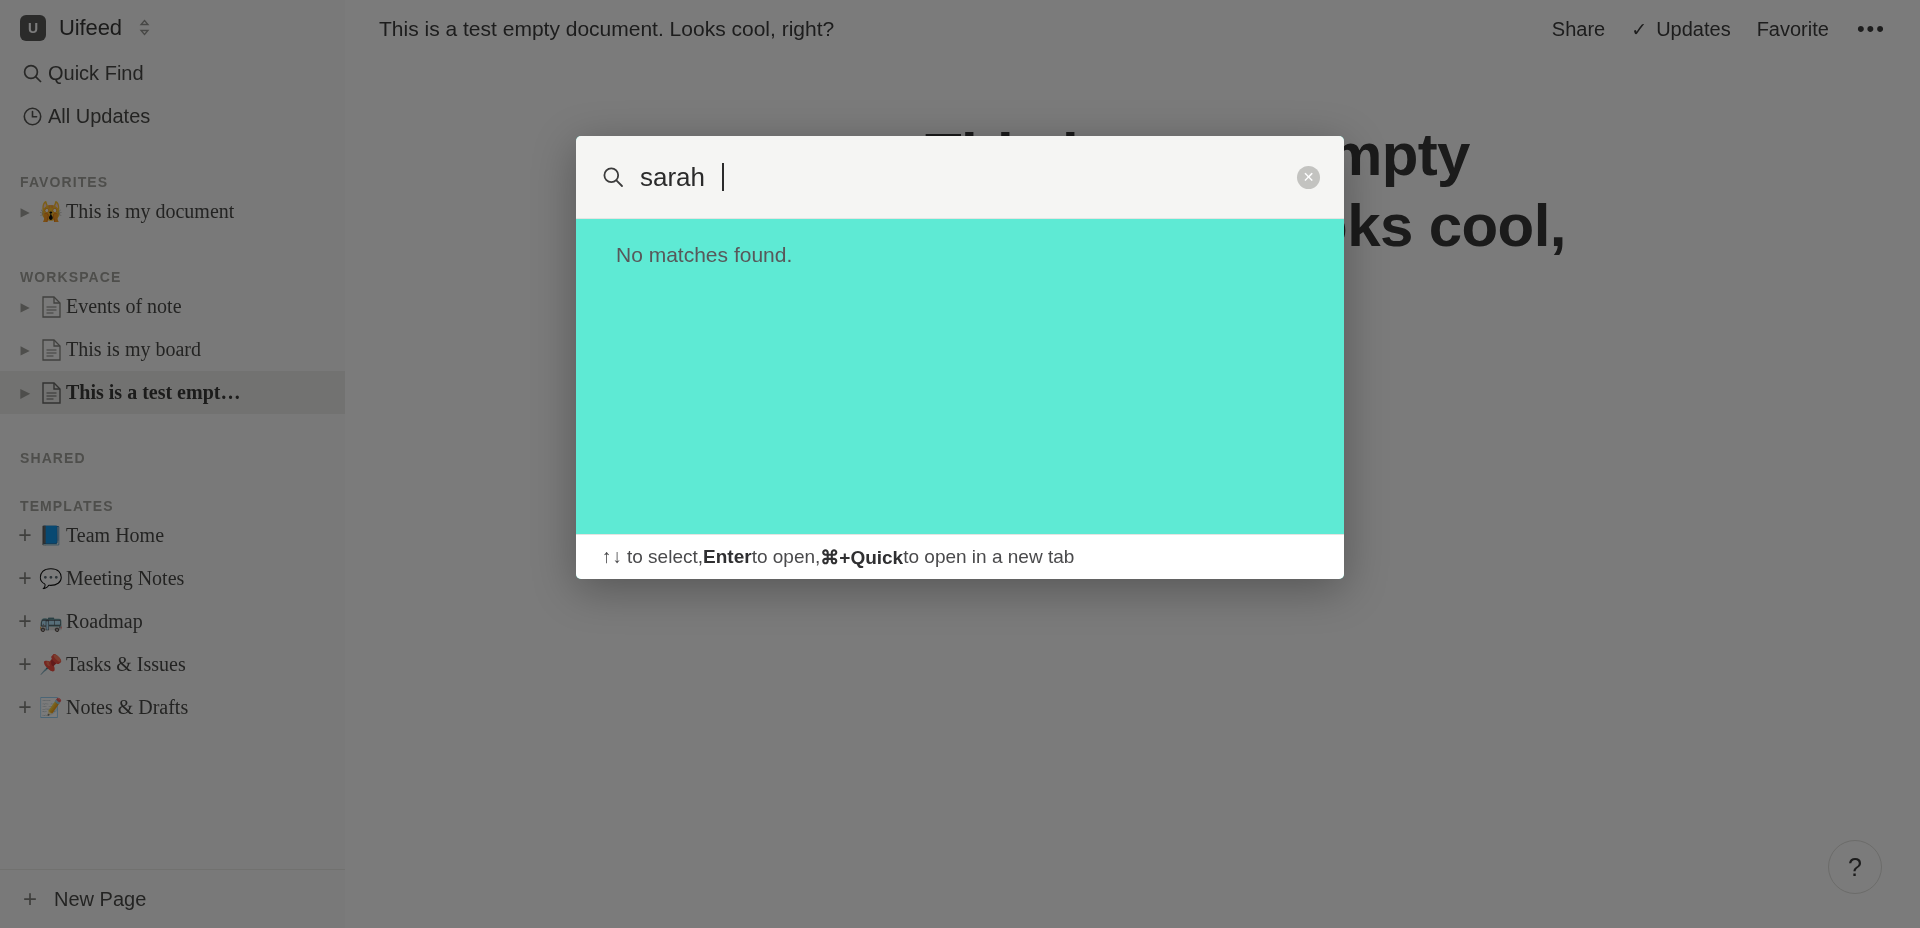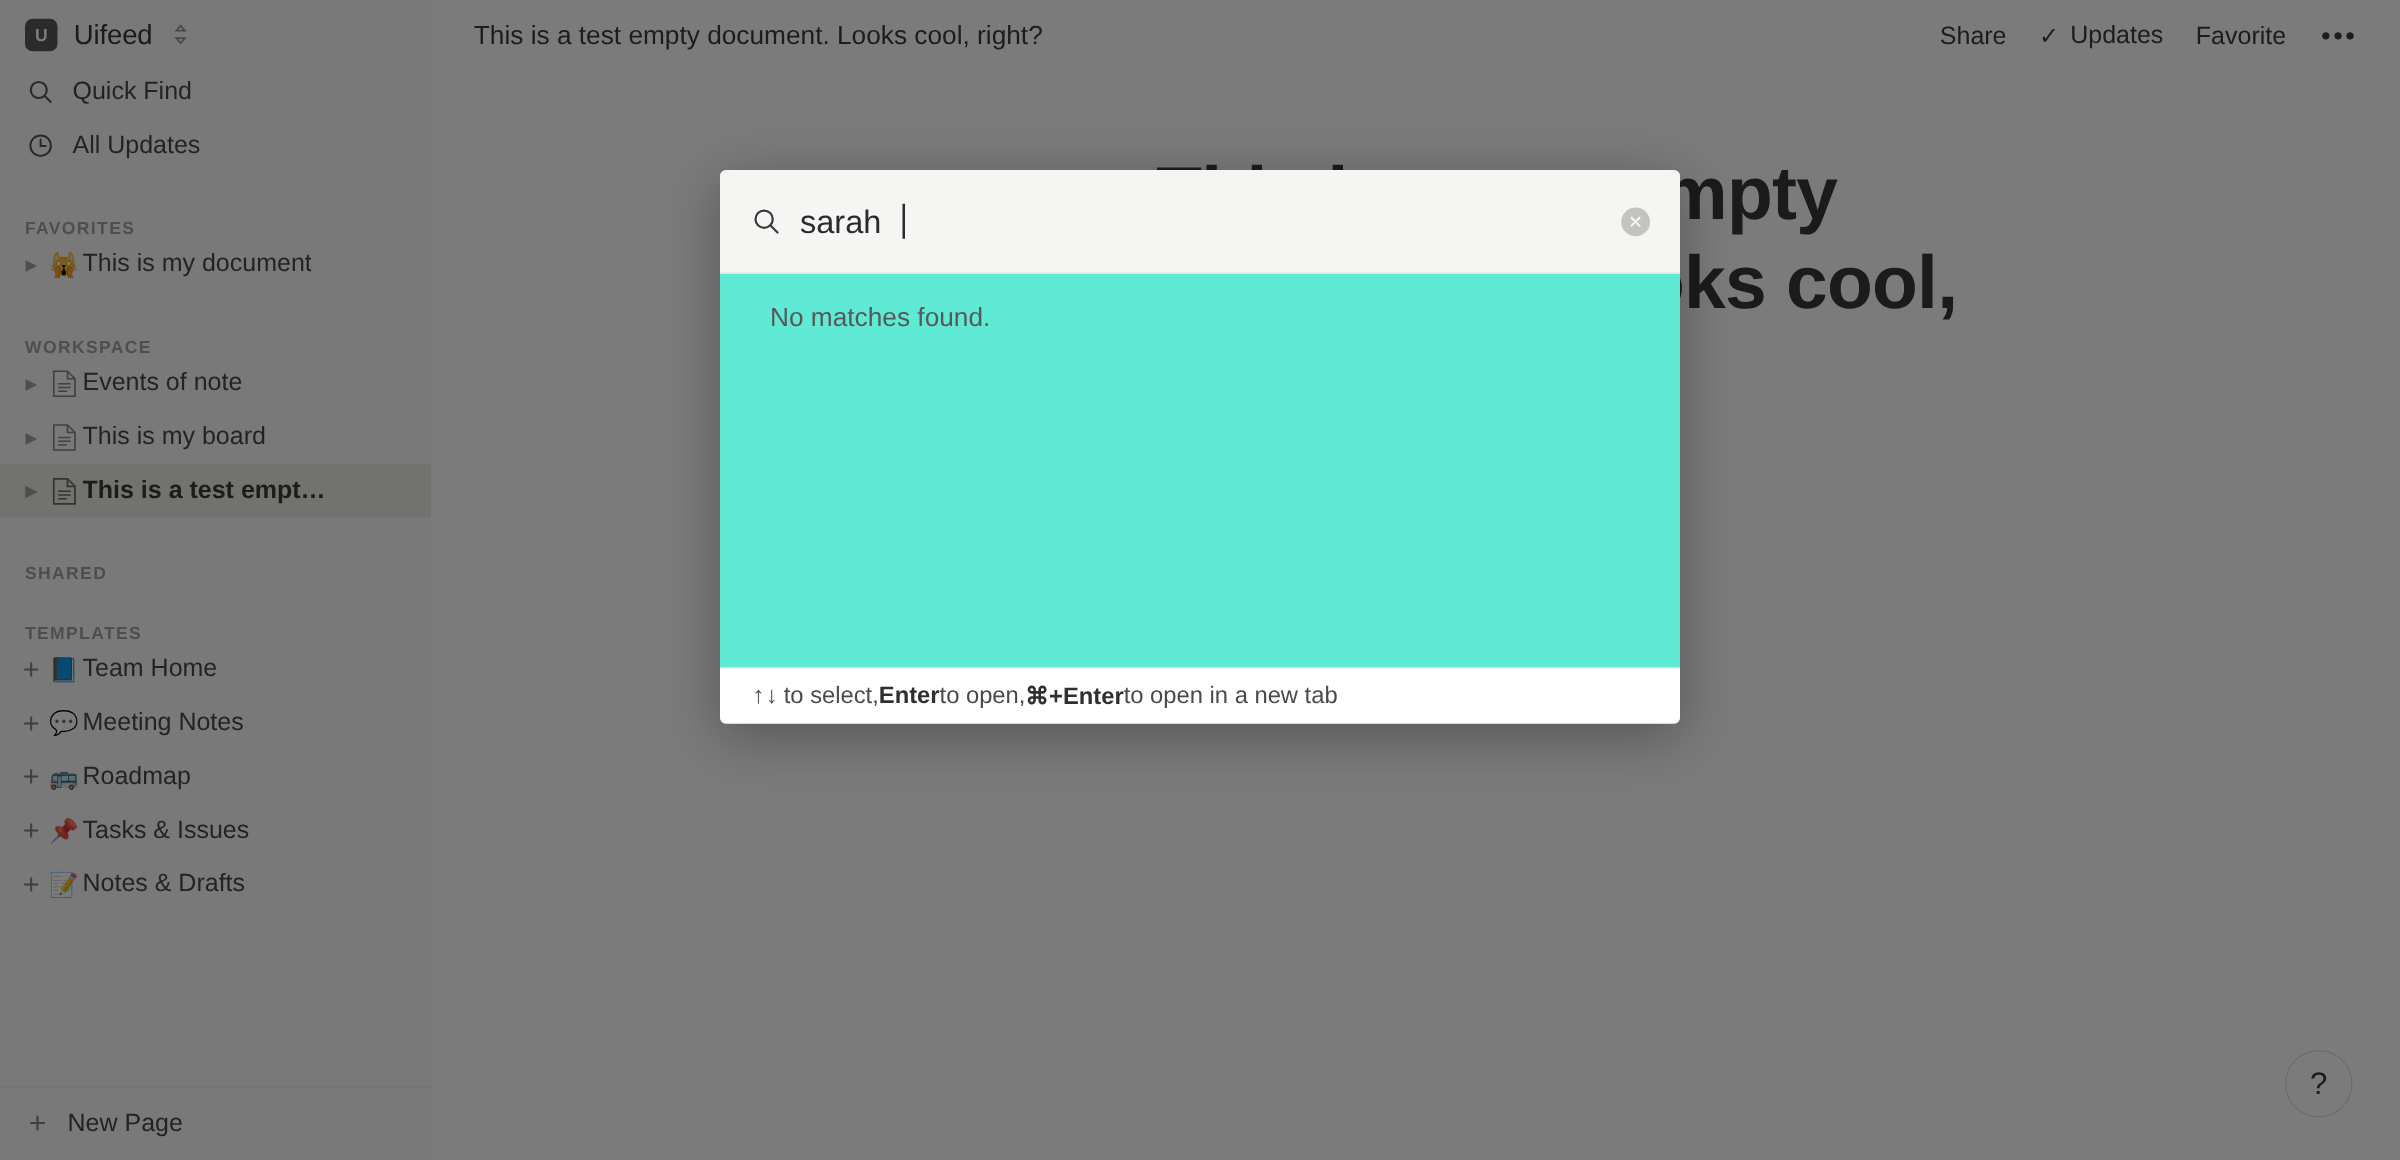--- a/index.html
+++ b/index.html
@@ -28,21 +28,21 @@
     width:26px; height:26px; border-radius:6px;
     background:#4f4f4d; color:#fff;
     font-size:14px; font-weight:700;
     display:flex; align-items:center; justify-content:center;
     flex:0 0 26px;
   }
   .ws-name { font-size:22px; color:#2c2c2b; letter-spacing:-0.1px; }
   .ws-chev { font-size:13px; color:#8d8d89; margin-left:4px; line-height:1; }
 
   .sb-row {
-    display:flex; align-items:center; gap:14px;
+    display:flex; align-items:center; gap:4px;
     height:43px; padding:0 18px 0 20px;
     font-size:20px; color:#3d3d3b;
     white-space:nowrap;
   }
   .sb-row .ico { width:24px; display:flex; align-items:center; justify-content:center; flex:0 0 24px; }
   .sb-row .ico svg { display:block; }
 
   .sb-section {
     font-size:14px; font-weight:700; letter-spacing:1.1px;
     color:#9b9b96; padding:0 20px;
@@ -62,21 +62,21 @@
   }
   .sb-page .plus {
     width:22px; flex:0 0 22px; color:#77777350; font-size:23px; font-weight:300;
     display:flex; align-items:center; justify-content:center; color:#7b7b77;
   }
   .sb-page .emo {
     width:30px; flex:0 0 30px; font-size:19px;
     display:flex; align-items:center; justify-content:center;
   }
   .sb-page .emo svg { display:block; }
-  .sb-page .lbl { overflow:hidden; text-overflow:ellipsis; }
+  .sb-page .lbl { overflow:hidden; text-overflow:ellipsis;font-family:Liberation Serif, serif; }
   .sb-page.selected { background:#ebebe9; font-weight:700; color:#2d2d2b; }
 
   #newpage-wrap {
     position:absolute; bottom:0; left:0; width:345px;
     border-top:1px solid #e8e8e5; background:#fbfbfa;
   }
   #newpage {
     display:flex; align-items:center; gap:12px;
     height:58px; padding-left:18px; font-size:20px; color:#3d3d3b;
   }
@@ -338,16 +338,16 @@
 
   <div id="modal-results">
     <div id="no-matches">No matches found.</div>
   </div>
 
   <div id="modal-footer">
     <span class="arrows">↑↓</span>
       <span> to select, </span>
       <b>Enter</b>
       <span> to open, </span>
-      <b>⌘+Enter</b>
+      <b>⌘+Quick</b>
       <span> to open in a new tab</span>
   </div>
 </div>
 
 </body></html>

